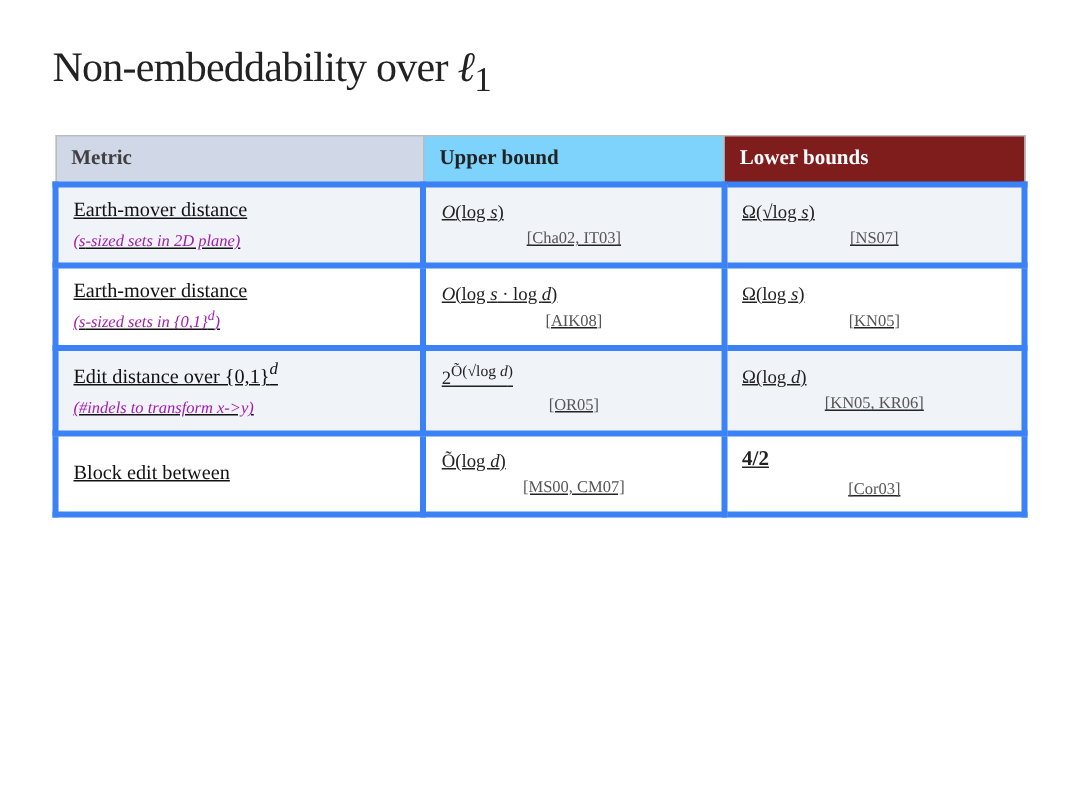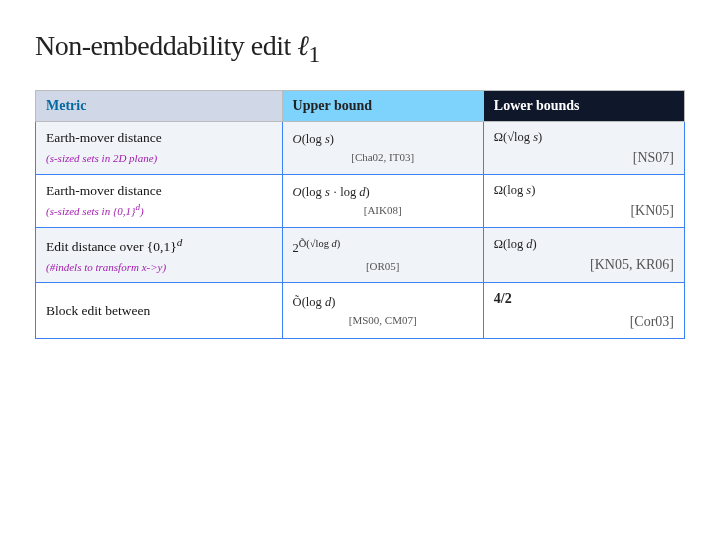--- a/index.html
+++ b/index.html
@@ -31,37 +31,38 @@
     }
     thead tr th {
       padding: 7px 10px;
       font-weight: bold;
       font-size: 14px;
       text-align: left;
       border: 1px solid #bbb;
     }
     thead th:nth-child(1) {
       background: #d0d8e8;
-      color: #0369a1;
+      color: #404040;
       width: 38%;
     }
     thead th:nth-child(2) {
       background: #7dd3fc;
       color: #222;
       width: 31%;
     }
     thead th:nth-child(3) {
-      background: #0f172a;
+      background: #7f1d1d;
       color: #fff;
       width: 31%;
     }
     tbody tr td {
       padding: 5px 10px;
-      border: 1px solid #3b82f6;
+      border: 4px solid #3b82f6;
       vertical-align: middle;
+      text-decoration: underline;
     }
     tbody tr:nth-child(odd) {
       background: #f0f3f8;
     }
     tbody tr:nth-child(even) {
       background: #ffffff;
     }
     .cell-metric {
       font-size: 13.5px;
       line-height: 1.5;
@@ -84,39 +85,39 @@
       display: block;
       text-align: center;
     }
     .cell-lower {
       font-size: 12.5px;
       color: #222;
       line-height: 1.6;
       margin-left: 40px;
     }
     .cell-lower .ref {
-      font-size: 14px;
+      font-size: 11px;
       color: #555;
       display: block;
-      text-align: right;
+      text-align: center;
     }
     .bold-val {
       font-weight: bold;
       font-size: 14px;
     }
     .italic-math {
       font-style: italic;
     }
   </style>
 </head>
 <body>
 
 <div class="page">
   <div class="title">
-    <span>Non-embeddability edit </span><span class="ell">ℓ</span><sub>1</sub>
+    <span>Non-embeddability over </span><span class="ell">ℓ</span><sub>1</sub>
   </div>
 
   <table>
     <thead>
       <tr>
         <th>
           <span>Metric</span>
         </th>
         <th>
           <span>Upper bound</span>

